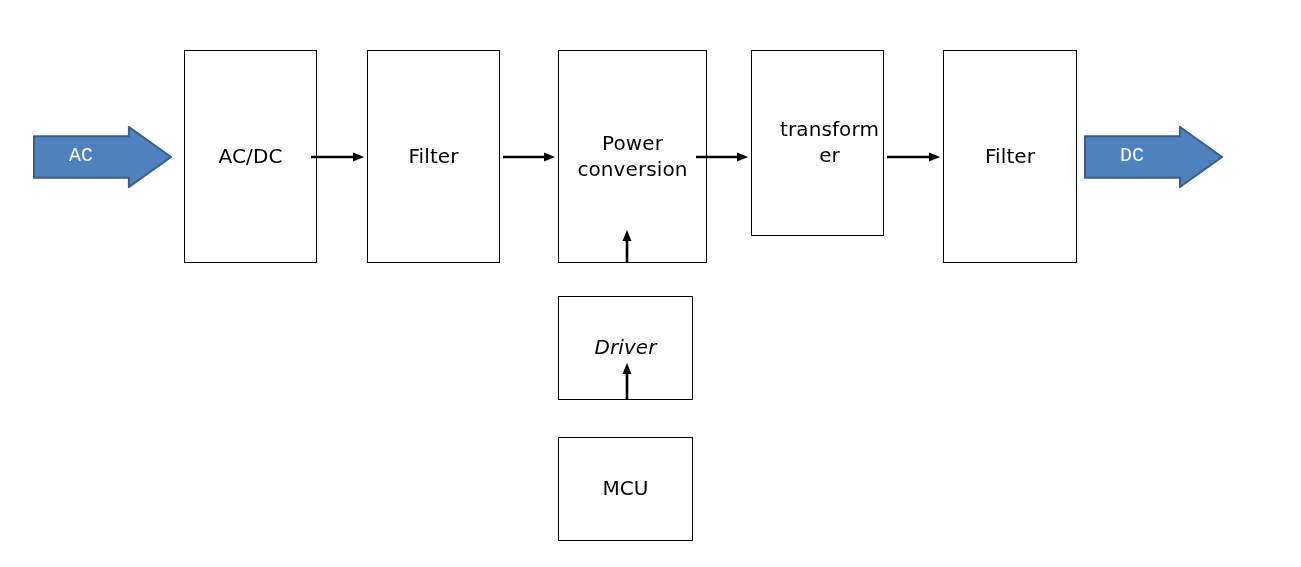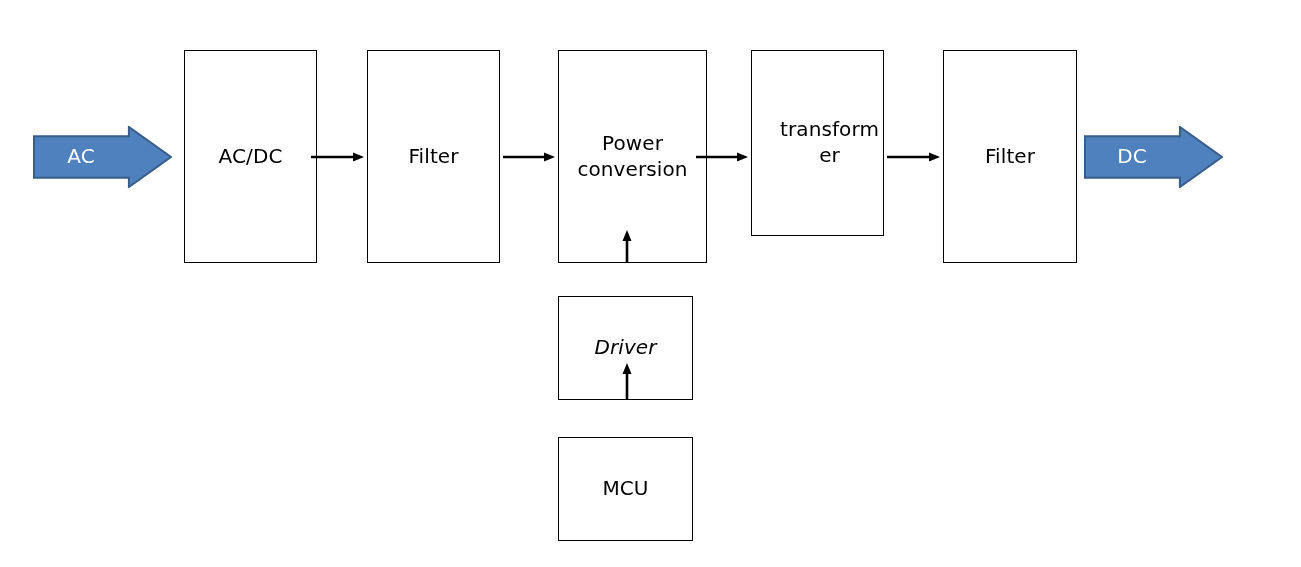--- a/index.html
+++ b/index.html
@@ -38,20 +38,21 @@
   }
   .conn {
     position: absolute;
   }
   .conn svg {
     display: block;
     overflow: visible;
   }
   .bigarrow {
     position: absolute;
+    font-family: Liberation Mono, monospace;
   }
   .bigarrow svg {
     display: block;
   }
   .bigarrow-label {
     position: absolute;
     font-size: 20px;
     color: #ffffff;
     white-space: nowrap;
     text-align: center;

